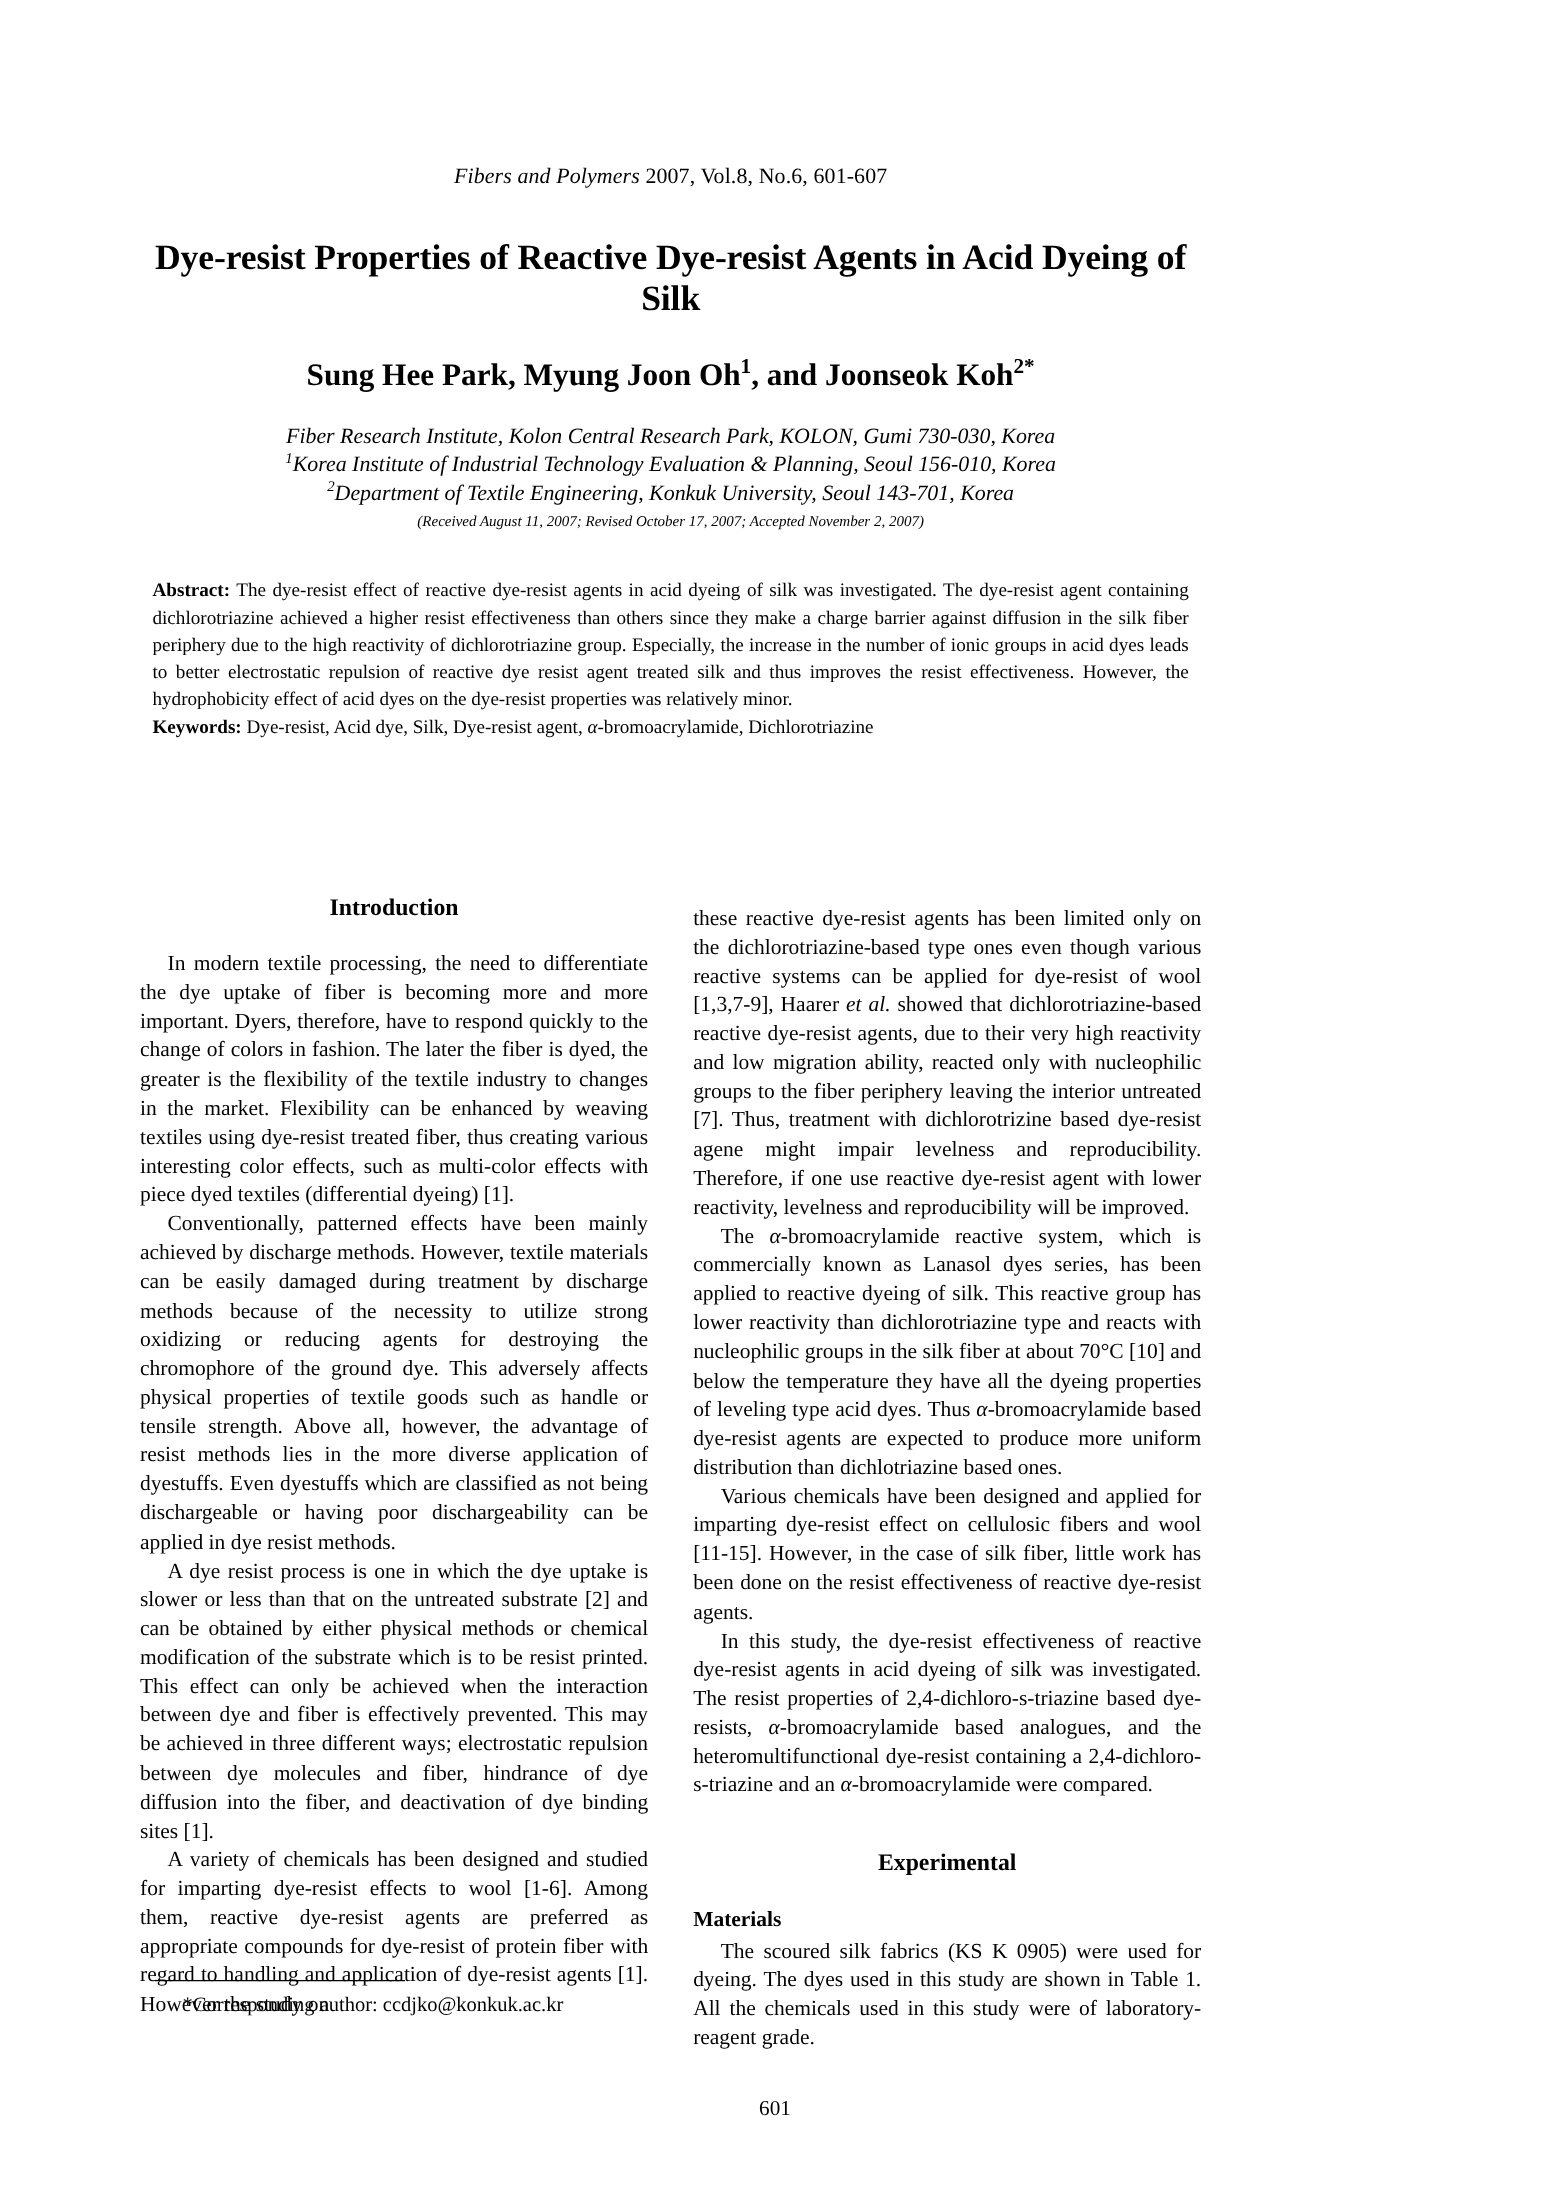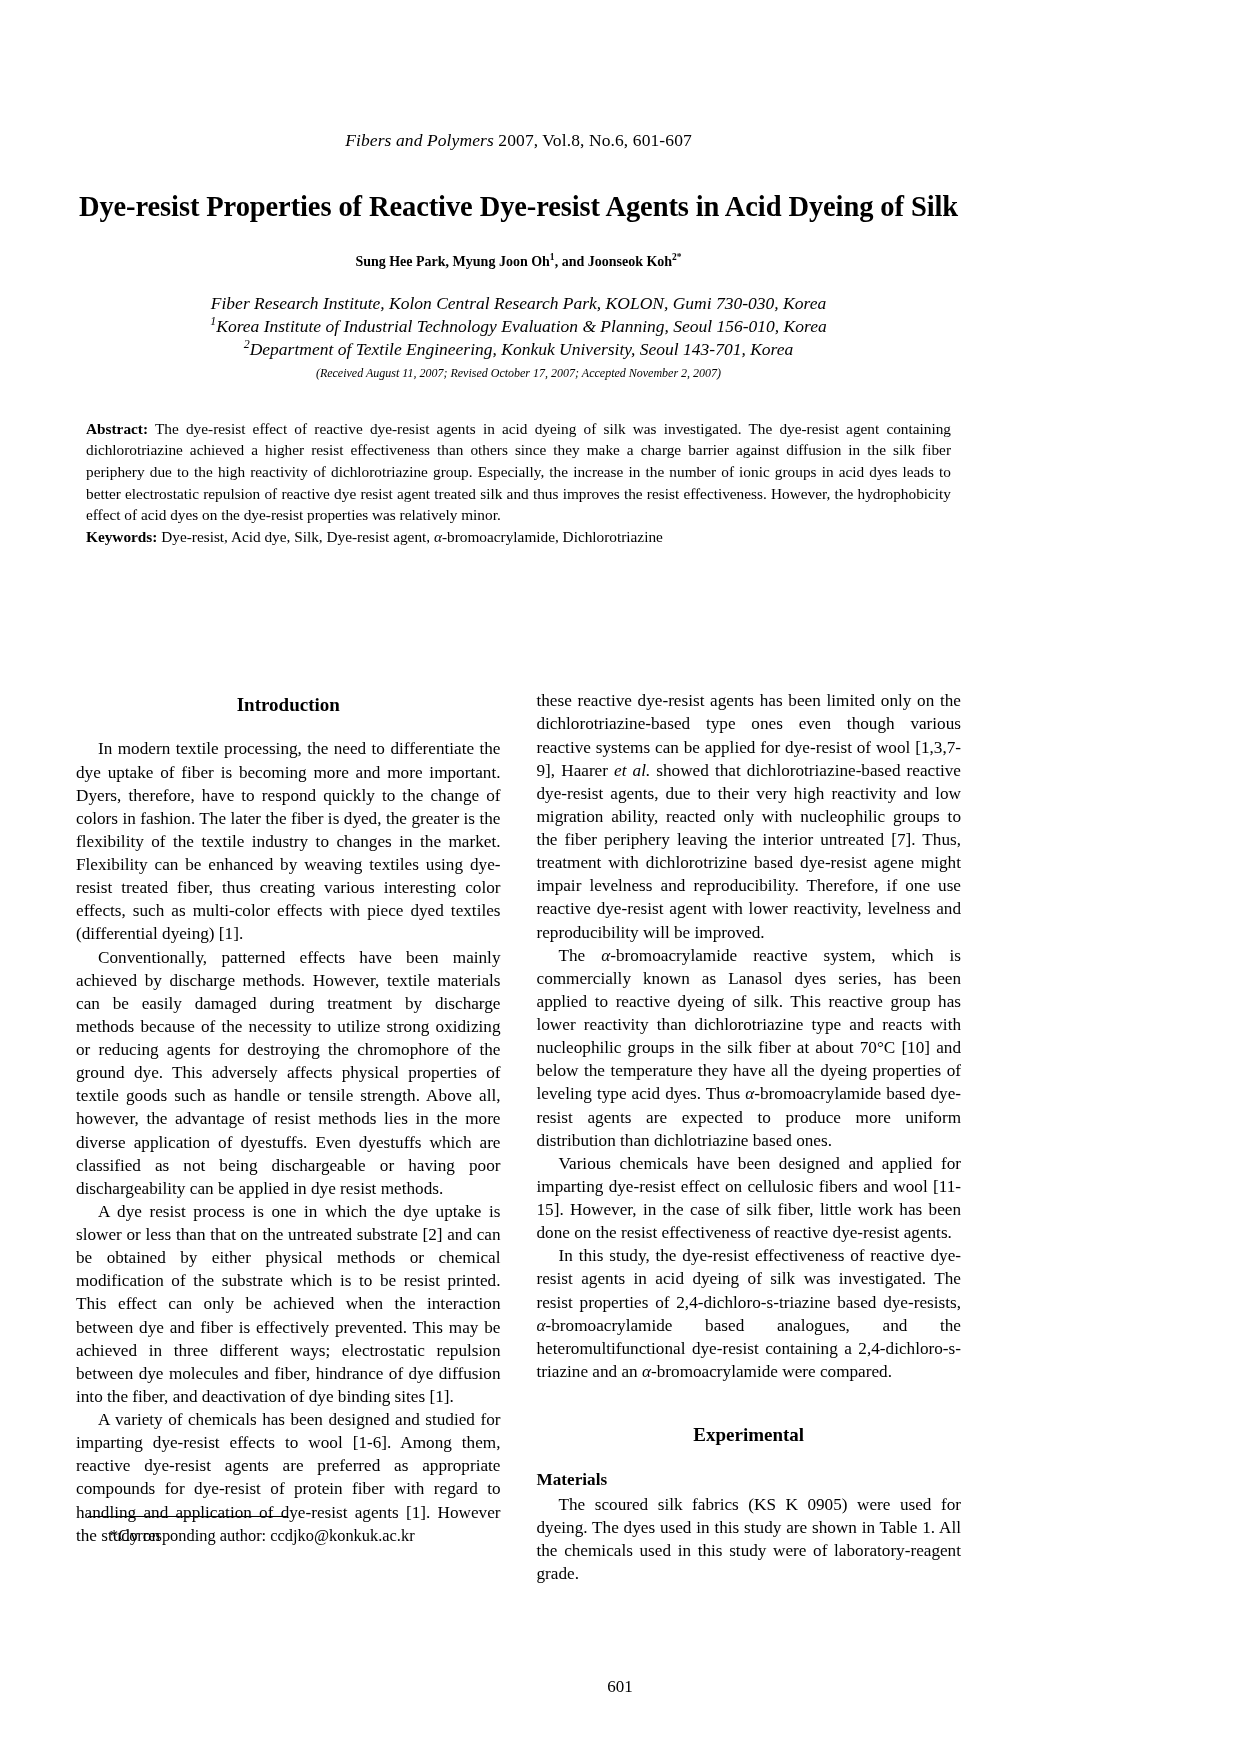--- a/index.html
+++ b/index.html
@@ -15,21 +15,21 @@
     font-family: "Liberation Serif", "DejaVu Serif", serif;
     color: #000000;
     position: relative;
     overflow: hidden;
   }
   .page {
     position: absolute;
     left: 0; top: 0;
     width: 1089px;
     height: 1755px;
-    padding: 130px 128px 60px 76px;
+    padding: 130px 128px 60px 112px;
   }
 
   
   .journal-header {
     text-align: center;
     font-size: 17.5px;
     letter-spacing: 0.1px;
     margin-bottom: 40px;
   }
   .journal-header .jname {
@@ -42,21 +42,21 @@
     font-size: 28.5px;
     font-weight: bold;
     letter-spacing: -0.1px;
     margin: 0 0 30px 0;
     line-height: 1.15;
   }
 
   
   .authors {
     text-align: center;
-    font-size: 14px;
+    font-size: 25px;
     font-weight: bold;
     margin: 0 0 22px 0;
   }
   sup { font-size: 0.68em; vertical-align: super; line-height: 0; }
 
   
   .affiliations {
     text-align: center;
     font-style: italic;
     font-size: 17.5px;

